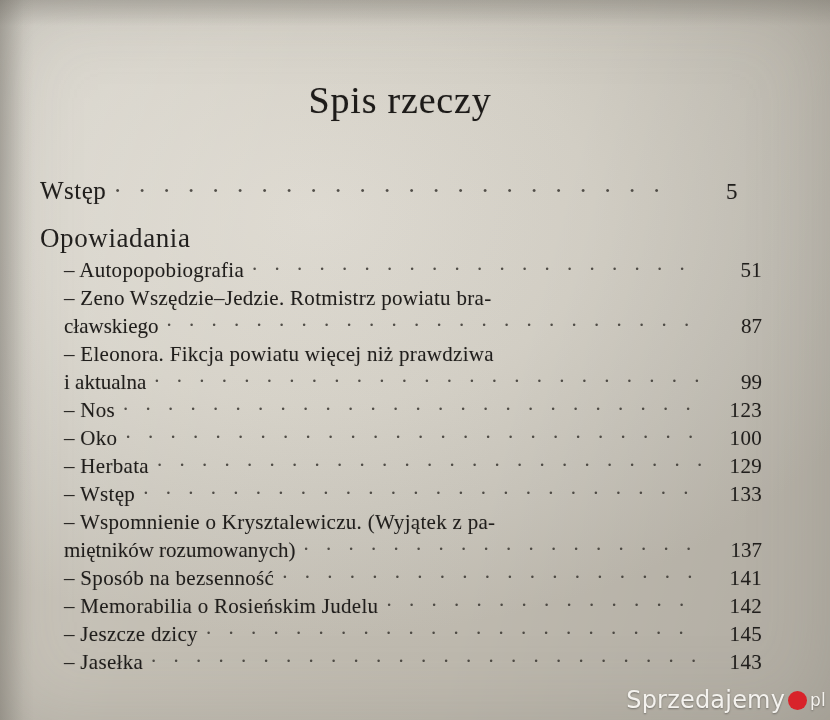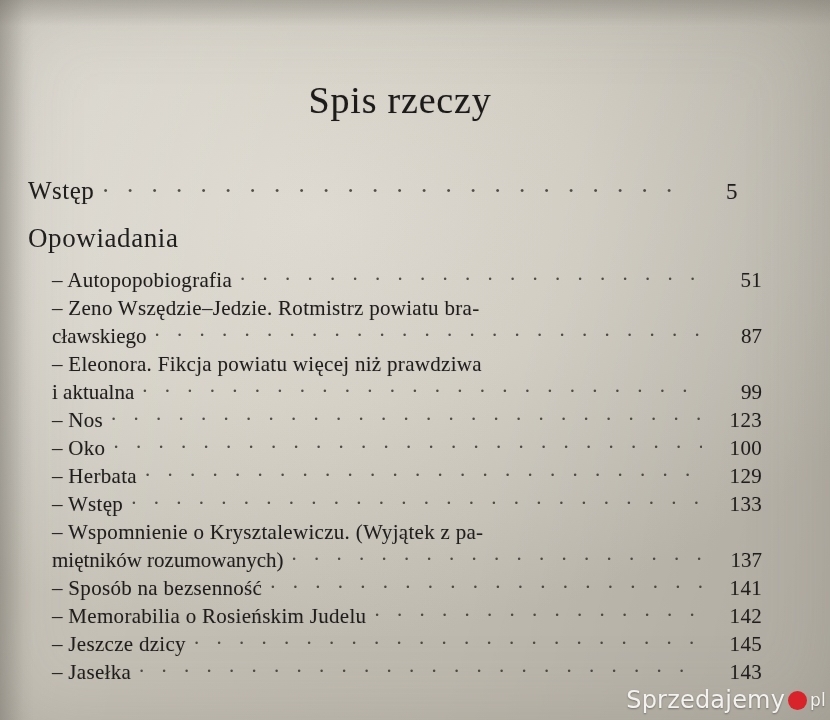--- a/index.html
+++ b/index.html
@@ -48,40 +48,40 @@
     font-size: 38px;
     letter-spacing: 0.8px;
     margin-top: 78px;
     margin-right: 30px;
     color: #1d1b19;
     text-shadow: 0 0 1px rgba(60,58,54,0.35);
   }
 
   .toc {
     margin-top: 52px;
-    padding-left: 28px;
+    padding-left: 40px;
     padding-right: 92px;
   }
 
   .row {
     display: flex;
     align-items: baseline;
     width: 100%;
   }
 
   .entry-top {
     font-size: 25px;
     letter-spacing: 0.5px;
     margin-bottom: 10px;
   }
   .section-head {
     font-size: 27px;
     letter-spacing: 0.6px;
     margin-top: 18px;
-    margin-bottom: 12px;
+    margin-bottom: 2px;
   }
 
   .item {
     font-size: 21px;
     letter-spacing: 0.3px;
     margin-bottom: 1px;
     padding-left: 24px;
   }
   .item .label { white-space: pre-wrap; }
 

